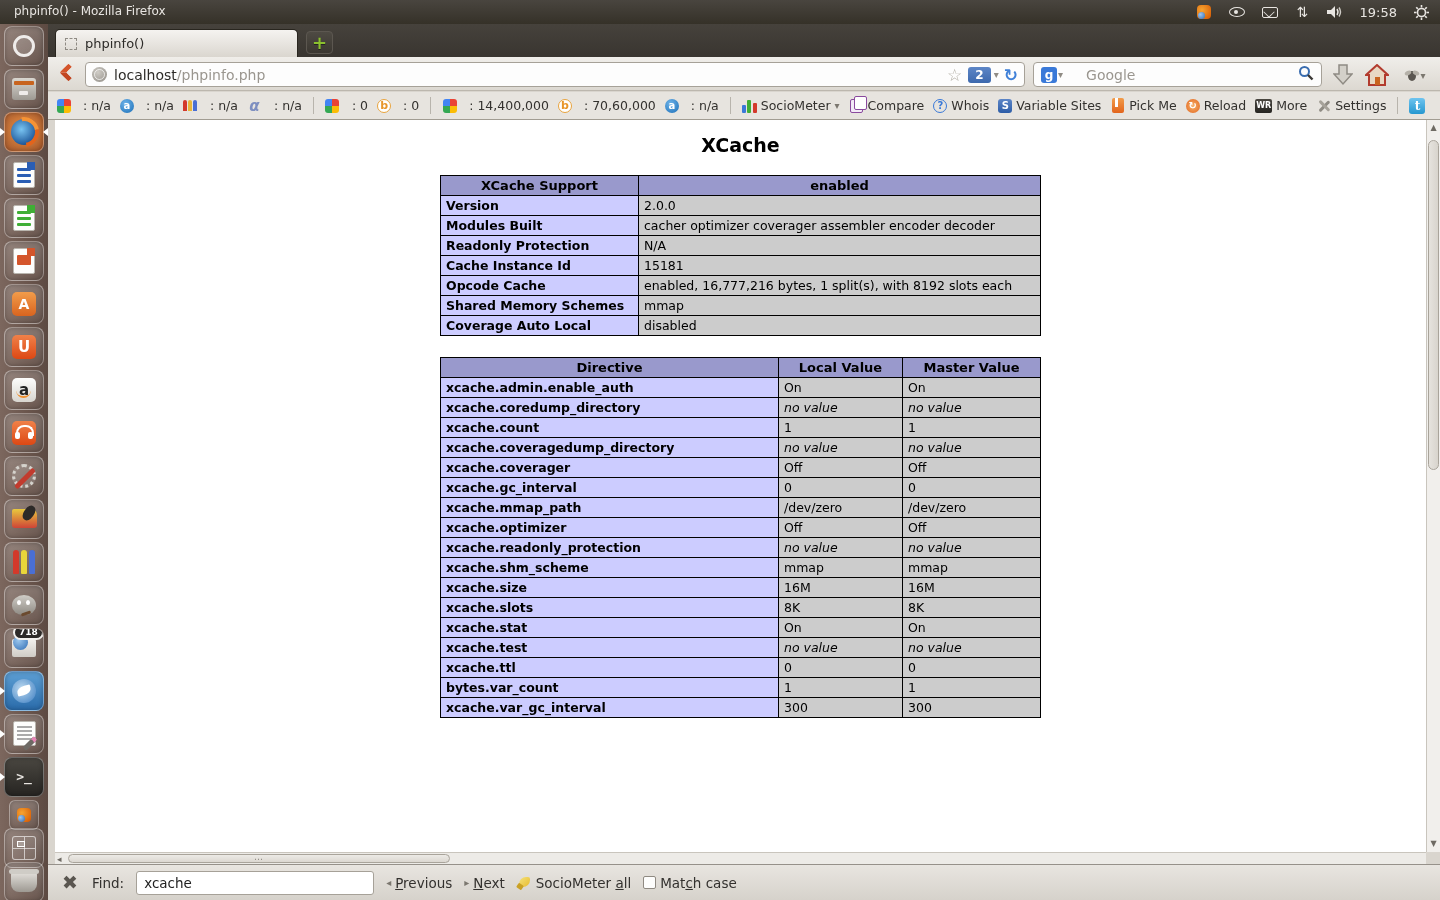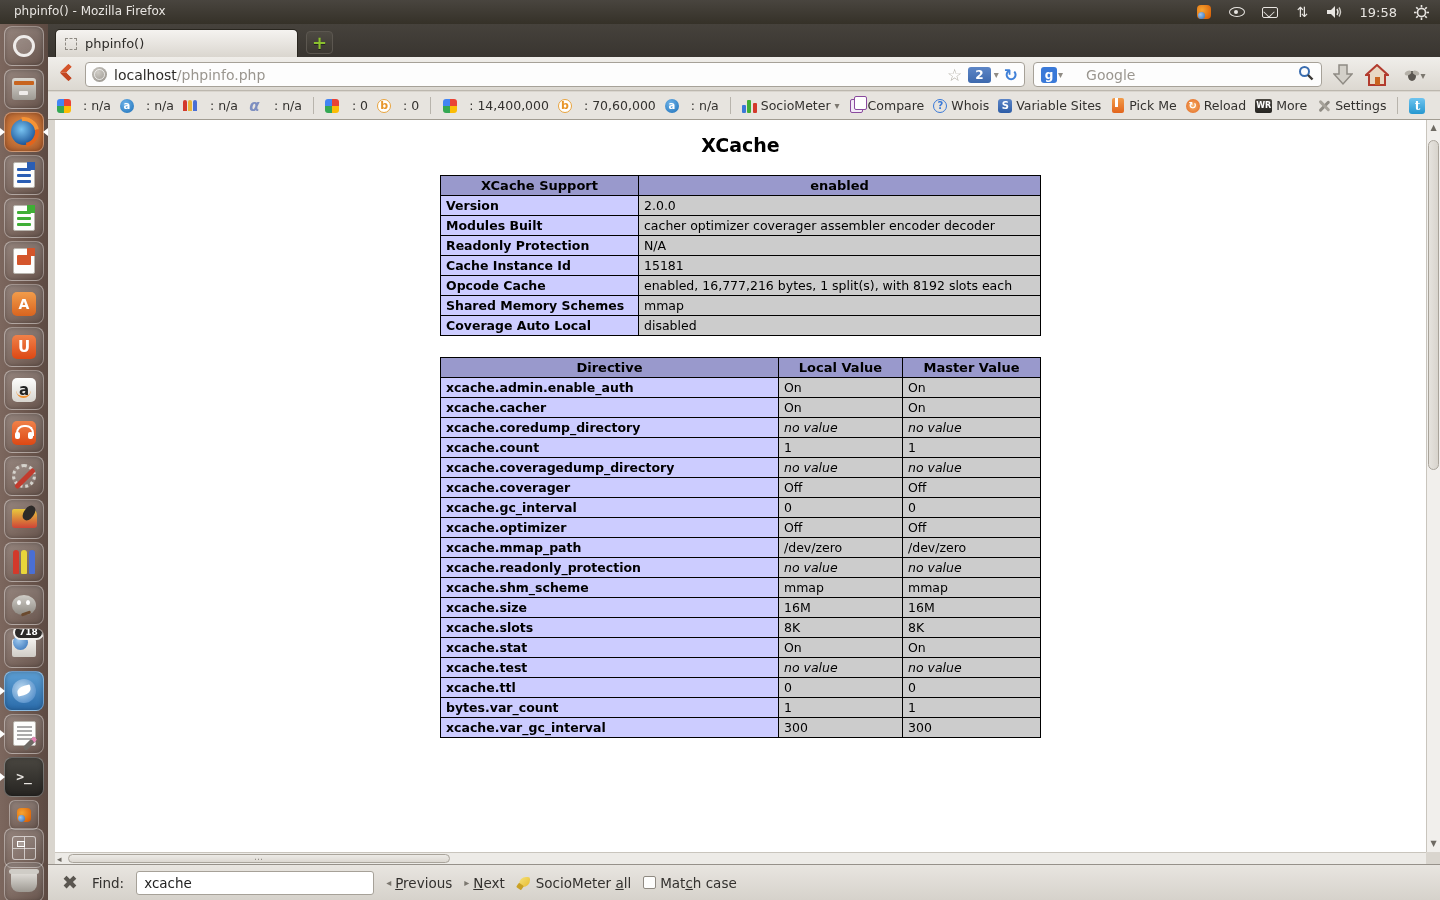--- a/index.html
+++ b/index.html
@@ -620,25 +620,20 @@
             <th>Master Value</th>
           </tr>
         </thead>
       <tbody>
           <tr>
             <td class="k">xcache.admin.enable_auth</td>
             <td class="v v1">On</td>
             <td class="v v2">On</td>
           </tr>
           <tr>
-            <td class="k">xcache.cacher</td>
-            <td class="v v1">On</td>
-            <td class="v v2">On</td>
-          </tr>
-          <tr>
             <td class="k">xcache.coredump_directory</td>
             <td class="v v1 nv">no value</td>
             <td class="v v2 nv">no value</td>
           </tr>
           <tr>
             <td class="k">xcache.count</td>
             <td class="v v1">1</td>
             <td class="v v2">1</td>
           </tr>
           <tr>
@@ -650,28 +645,28 @@
             <td class="k">xcache.coverager</td>
             <td class="v v1">Off</td>
             <td class="v v2">Off</td>
           </tr>
           <tr>
             <td class="k">xcache.gc_interval</td>
             <td class="v v1">0</td>
             <td class="v v2">0</td>
           </tr>
           <tr>
+            <td class="k">xcache.mmap_path</td>
+            <td class="v v1">/dev/zero</td>
+            <td class="v v2">/dev/zero</td>
+          </tr>
+          <tr>
             <td class="k">xcache.optimizer</td>
             <td class="v v1">Off</td>
             <td class="v v2">Off</td>
-          </tr>
-          <tr>
-            <td class="k">xcache.mmap_path</td>
-            <td class="v v1">/dev/zero</td>
-            <td class="v v2">/dev/zero</td>
           </tr>
           <tr>
             <td class="k">xcache.readonly_protection</td>
             <td class="v v1 nv">no value</td>
             <td class="v v2 nv">no value</td>
           </tr>
           <tr>
             <td class="k">xcache.shm_scheme</td>
             <td class="v v1">mmap</td>
             <td class="v v2">mmap</td>

